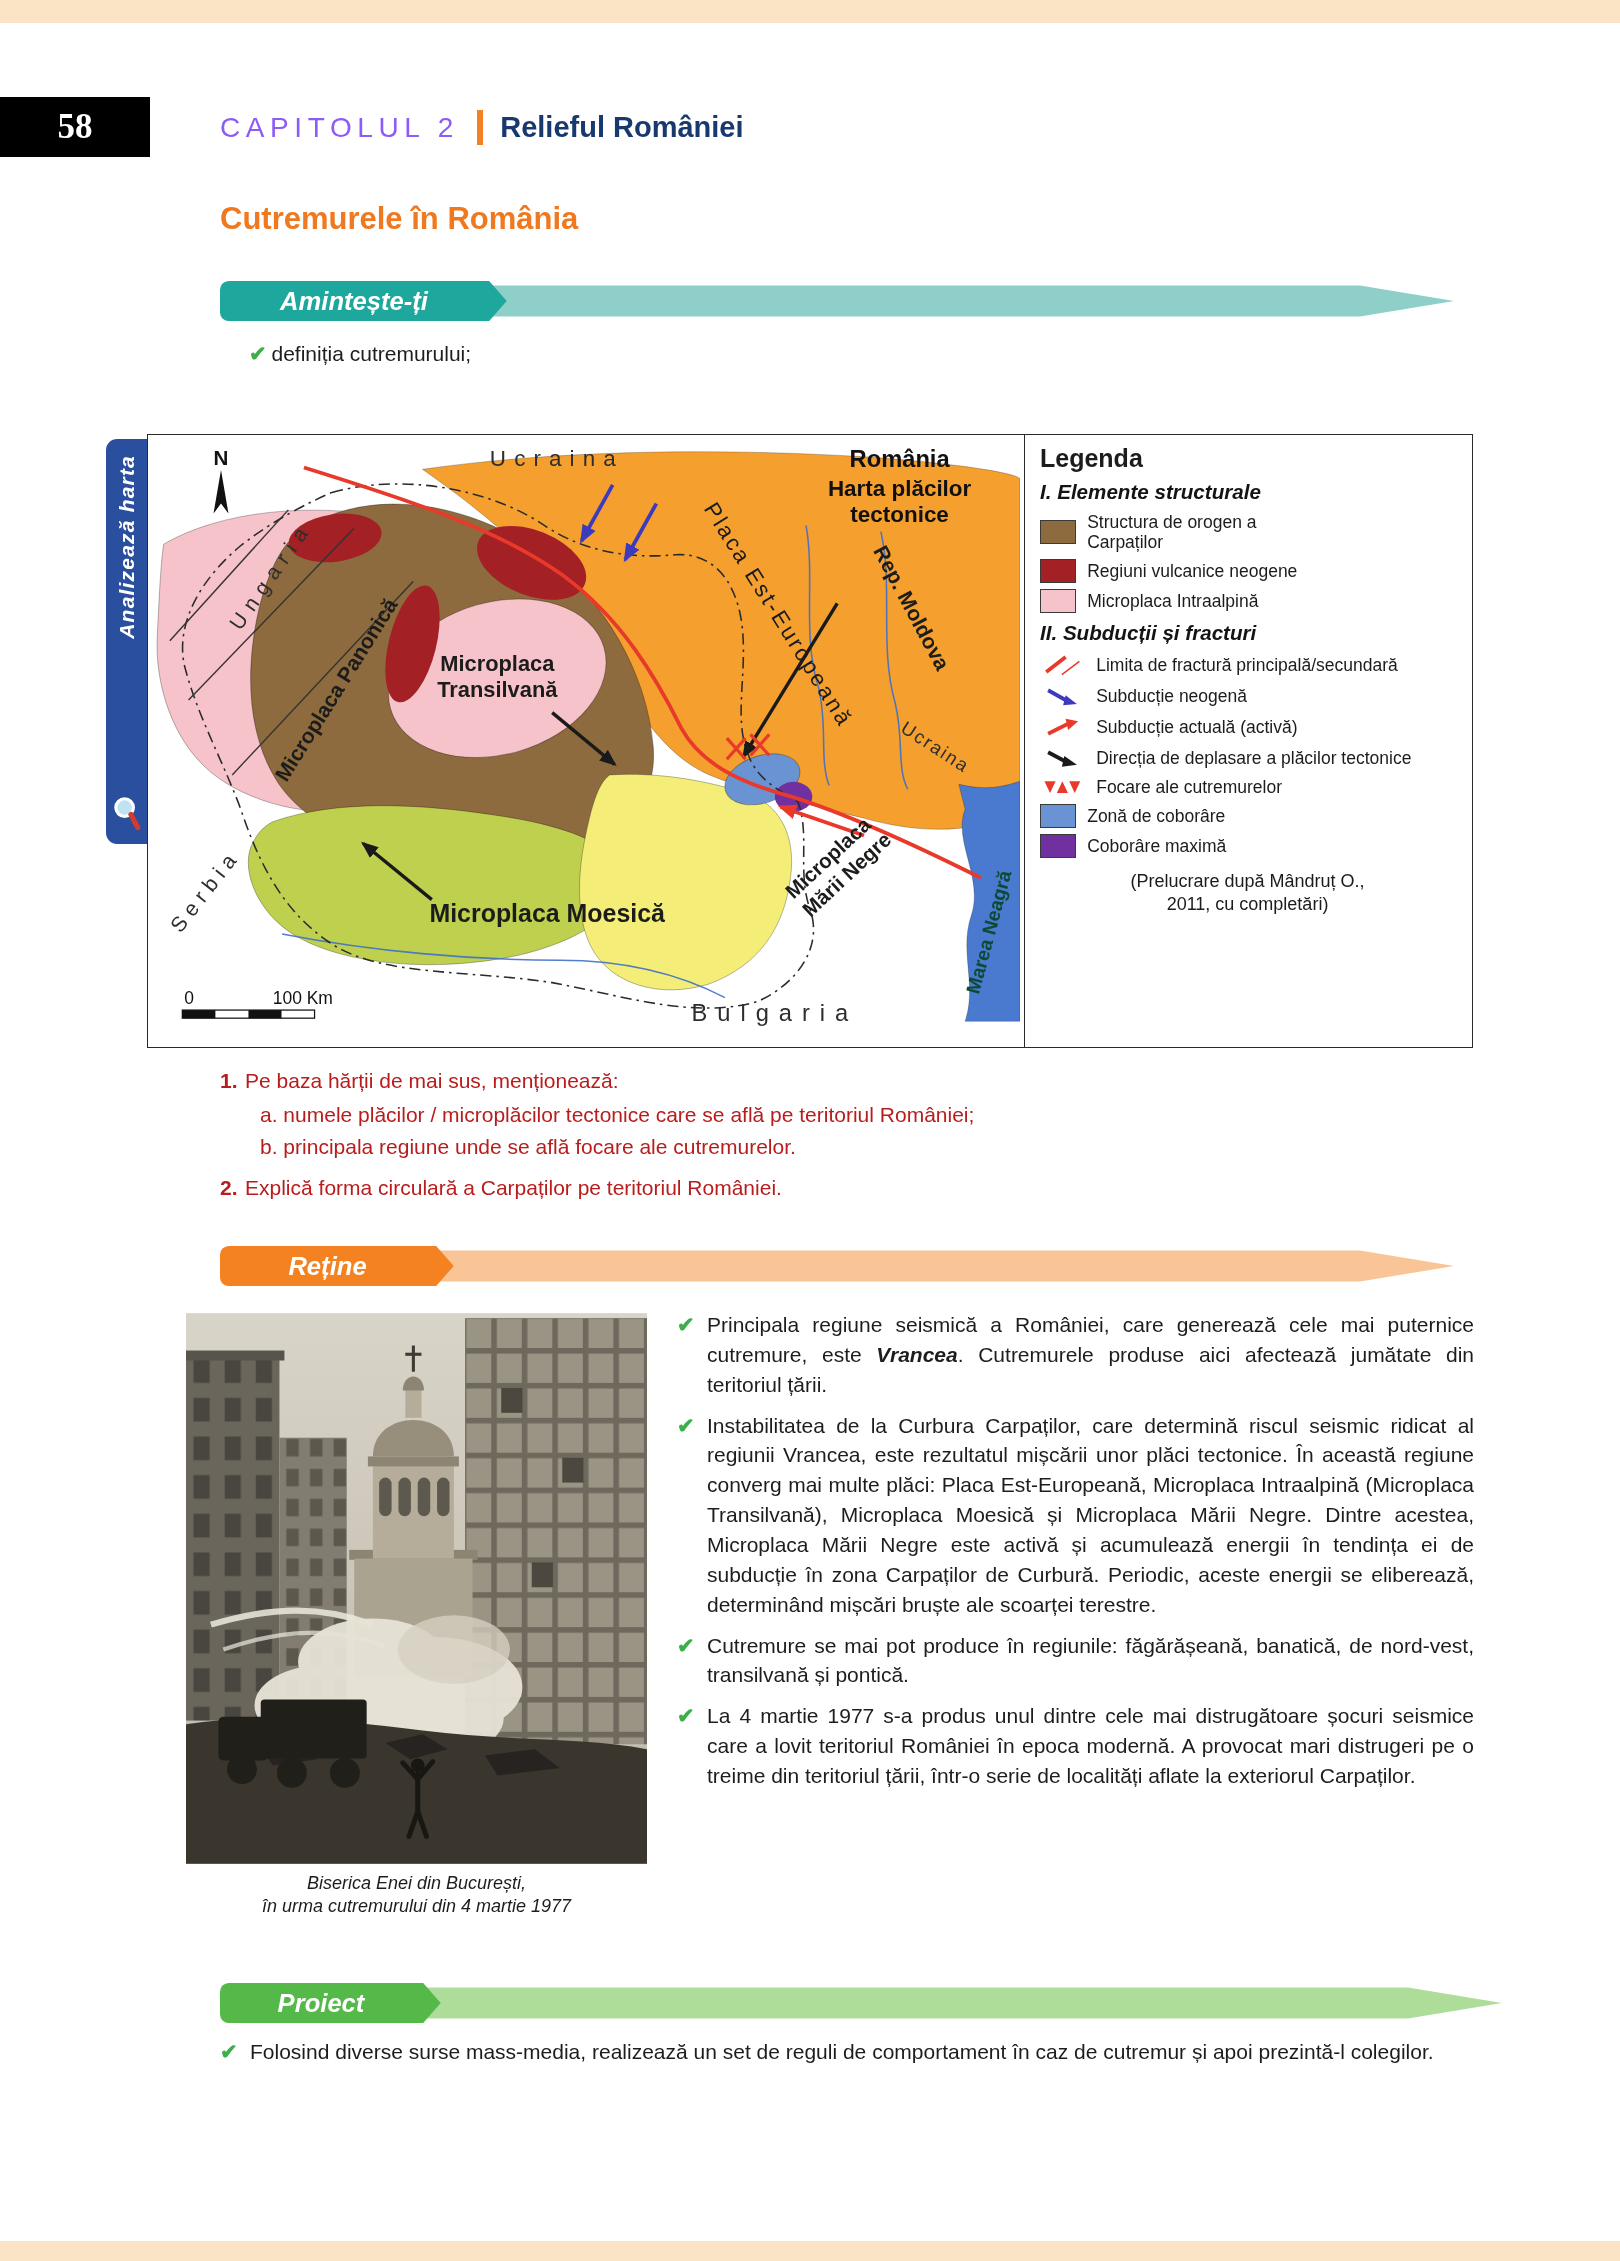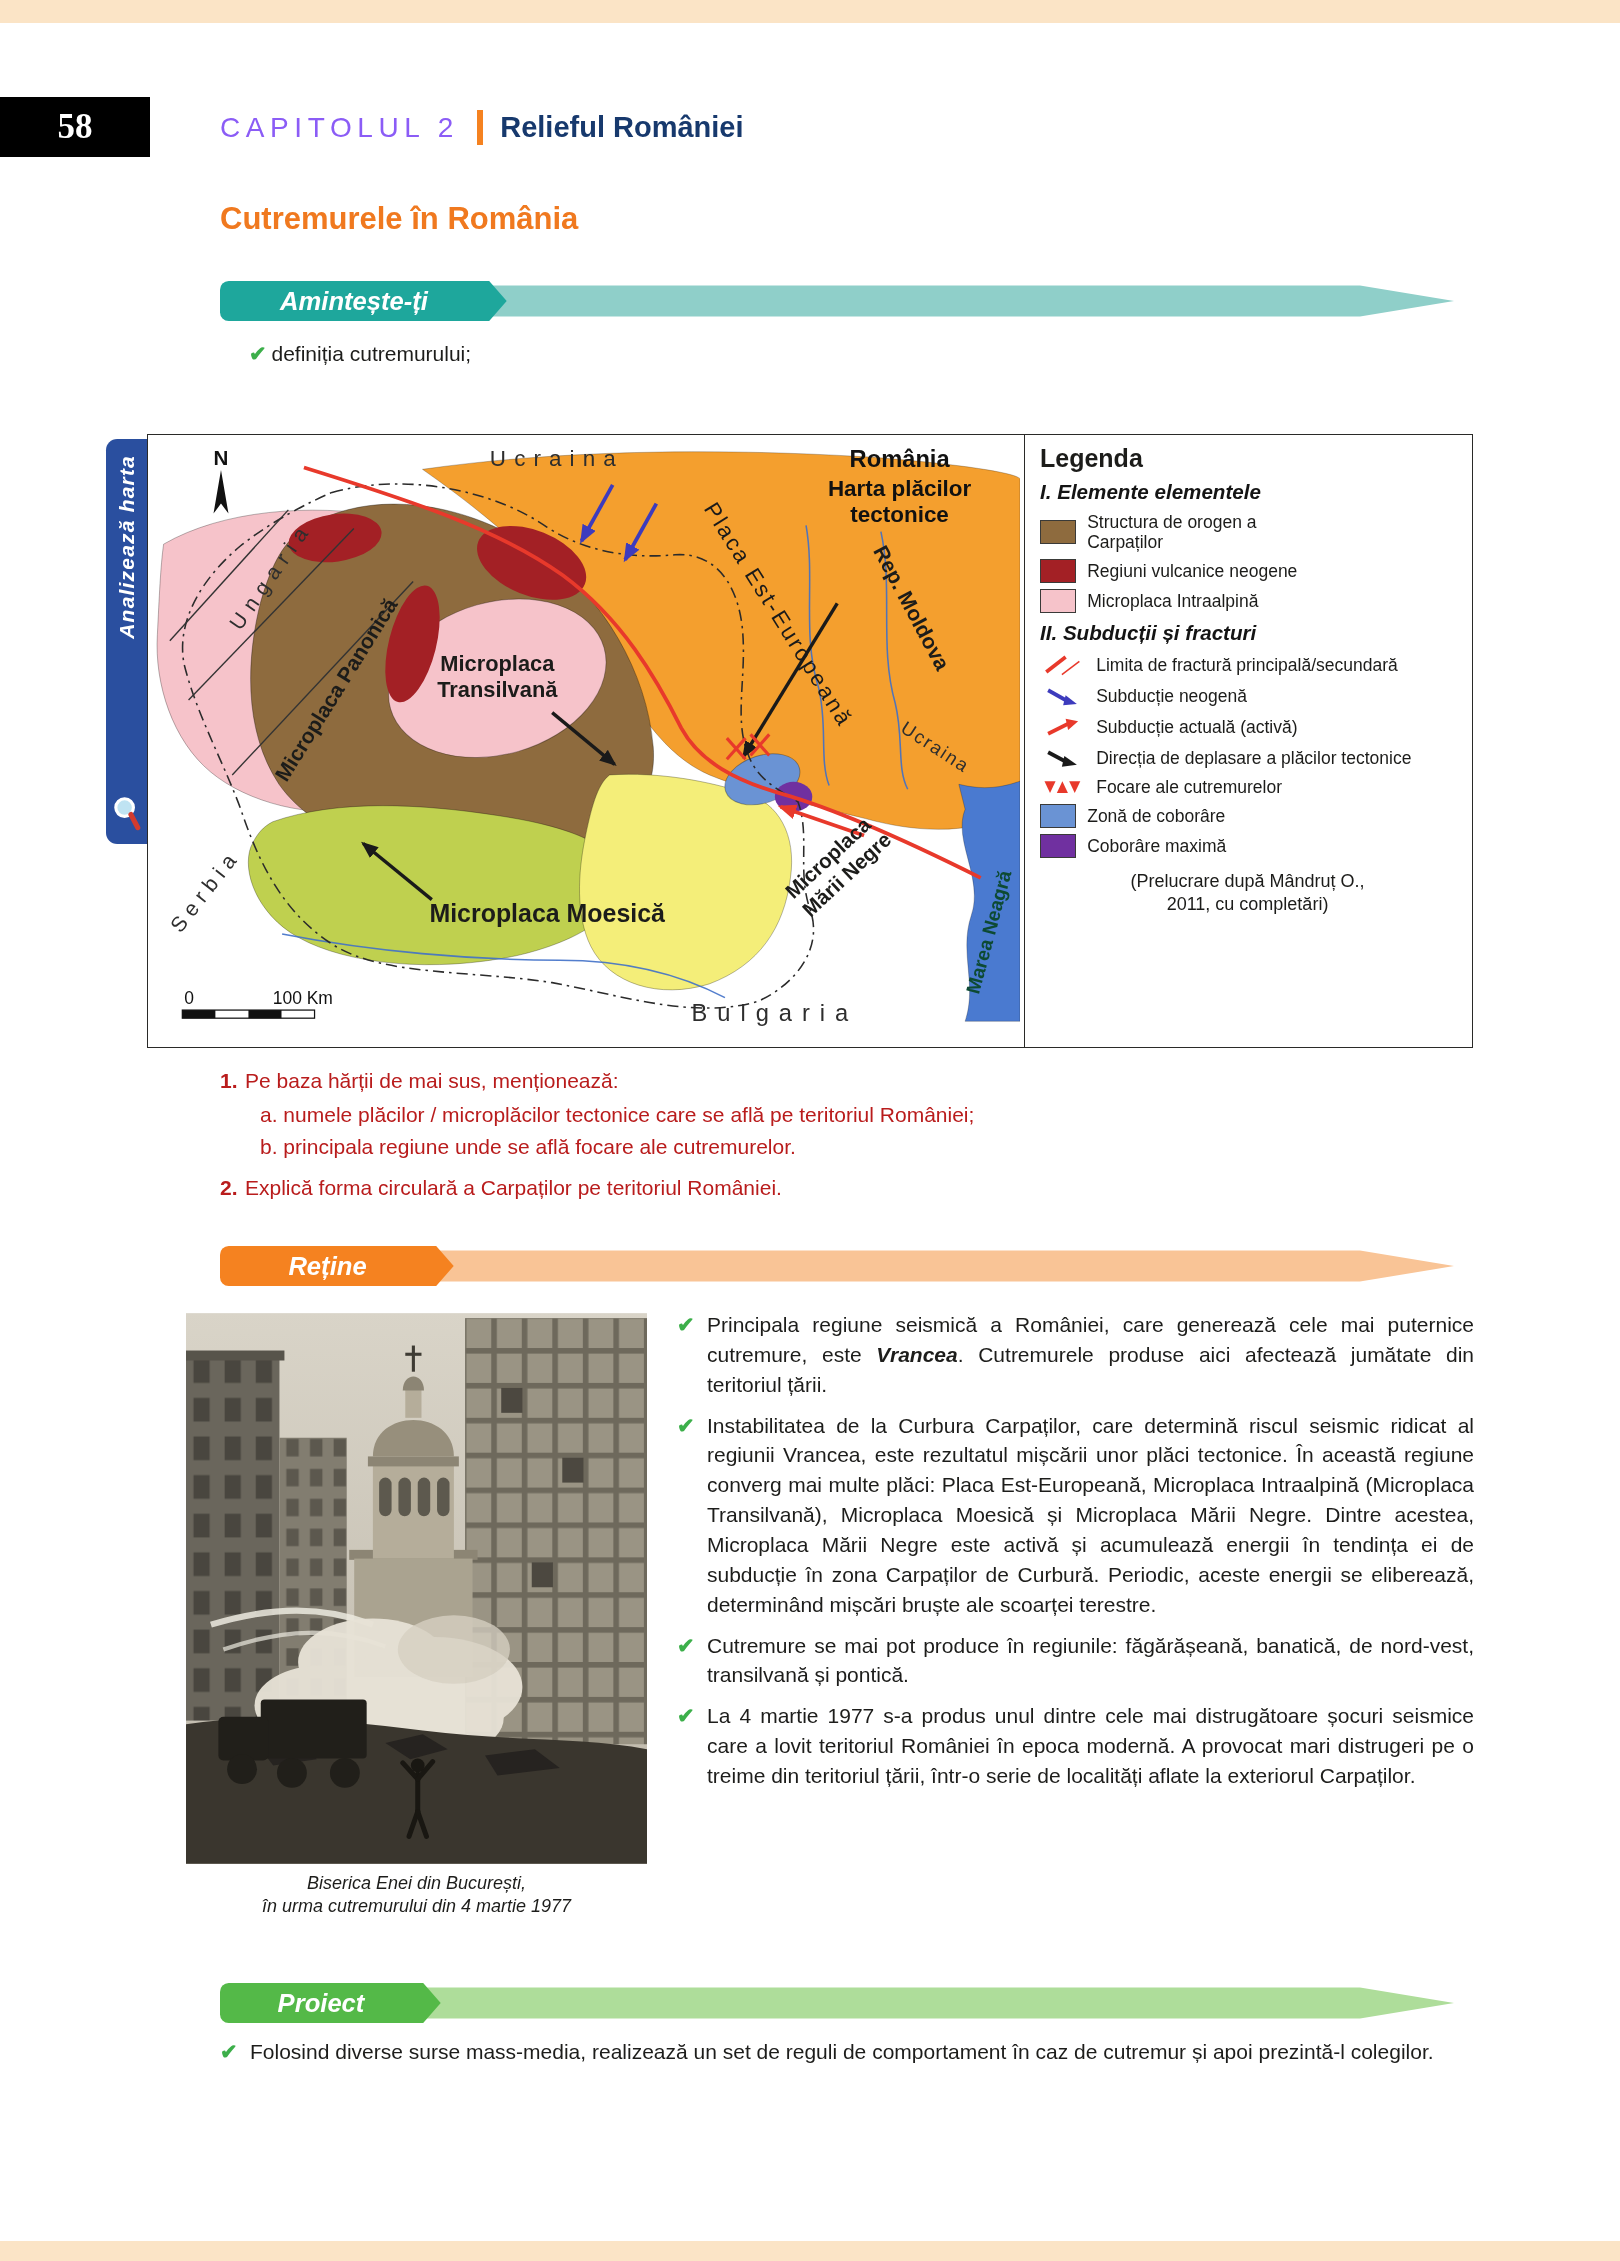--- a/index.html
+++ b/index.html
@@ -29,21 +29,21 @@
   .banner-head { position:absolute; left:0; top:0; bottom:0; display:flex; align-items:center;
     justify-content:center; padding-right:18.7px; color:#fff; font-size:25.6px; font-weight:bold; font-style:italic;
     border-radius:8.7px 0 0 8.7px;
     clip-path:polygon(0 0, calc(100% - 17.5px) 0, 100% 50%, calc(100% - 17.5px) 100%, 0 100%); }
   .banner.remember { top:281px; }
   .banner.remember .banner-head { width:268px; background:#1ea79c; }
   .banner.remember .banner-tail { left:254px; background:#8fcfc9; }
   .banner.retine { top:1246px; }
   .banner.retine .banner-head { width:215px; background:#f58220; }
   .banner.retine .banner-tail { left:201px; background:#f9c496; }
-  .banner.project { top:1983px; }
+  .banner.project { top:1983px;padding-left:48px; }
   .banner.project .banner-head { width:202px; background:#54b948; }
   .banner.project .banner-tail { left:188px; background:#aedd9a; }
 
   
   .remember-items { position:absolute; left:249px; top:342px; width:1185px; }
   .check-line { font-size:21px; margin:0 0 8.7px; color:#1d1d1b; }
   .check { color:#3caf4a; font-weight:bold; display:inline-block; width:22.5px; text-indent:0; }
 
   
   .map-wrap { position:absolute; left:106px; top:434px; width:1367px; height:614px; }
@@ -217,21 +217,21 @@
           <text x="640" y="780" text-anchor="middle" font-size="40" font-weight="bold" fill="#1c1c1a">Microplaca Moesică</text>
           <g transform="translate(1035,745) rotate(-43)">
             <text x="0" y="0" font-size="33" font-weight="bold" fill="#1c1c1a">Microplaca</text>
             <text x="0" y="40" font-size="33" font-weight="bold" fill="#1c1c1a">Mării Negre</text>
           </g>
         </svg>
       </div>
 
       <div class="legend">
         <div class="legend-title">Legenda</div>
-        <div class="legend-section">I. Elemente elementele</div>
+        <div class="legend-section">I. Elemente structurale</div>
 
         <div class="lrow">
           <span class="swatch" style="background:#8e6b3e"></span>
           <span class="llabel narrow">Structura de orogen a Carpaților</span>
         </div>
         <div class="lrow">
           <span class="swatch" style="background:#a32025"></span>
           <span class="llabel">Regiuni vulcanice neogene</span>
         </div>
         <div class="lrow">

